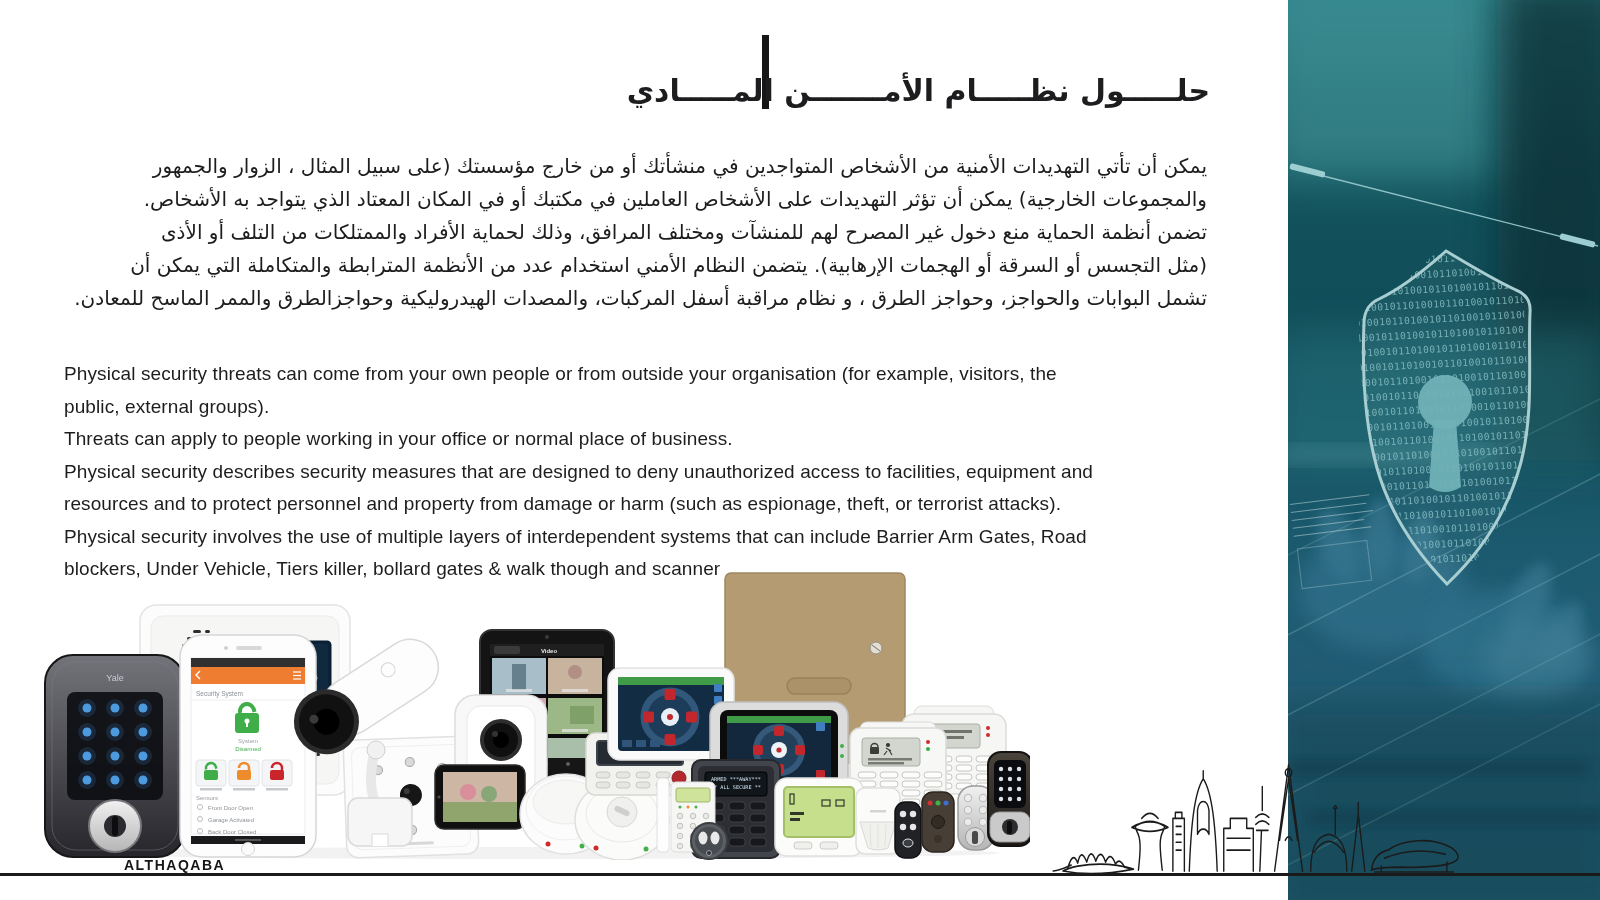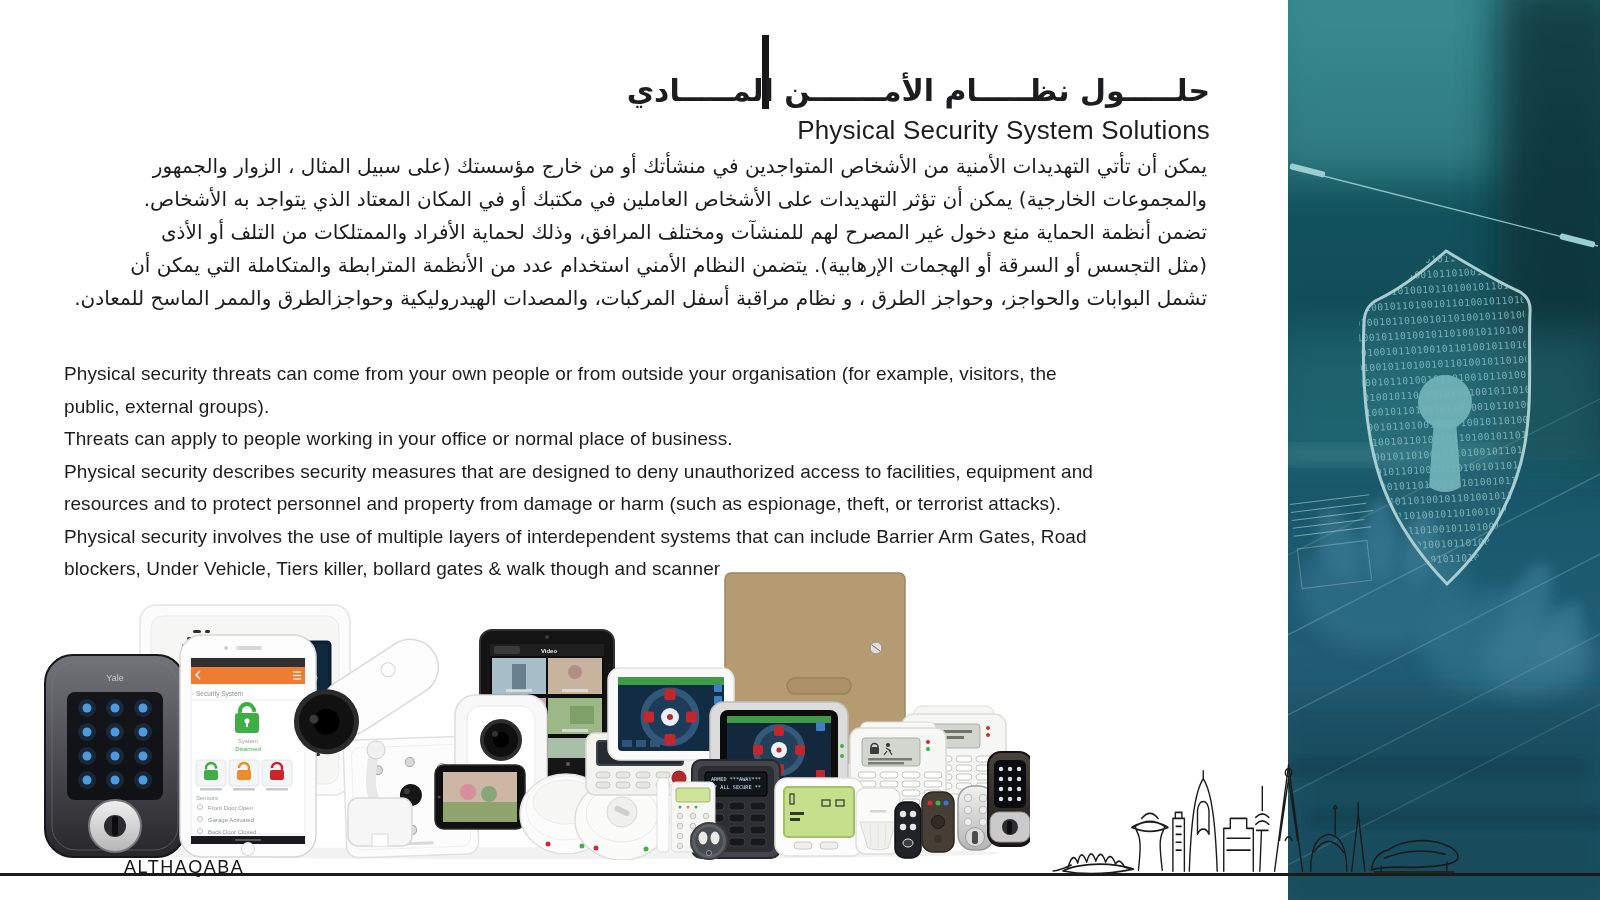--- a/index.html
+++ b/index.html
@@ -13,21 +13,21 @@
   .title-en{font-size:26px;font-weight:500;line-height:34px;margin-top:3px;letter-spacing:.2px;}
 
   
   .ar-paragraph{position:absolute;left:150px;top:150px;width:1057px;direction:rtl;text-align:right;
                 font-family:"DejaVu Sans",sans-serif;font-size:20px;line-height:33px;white-space:pre;}
   .en-paragraph{position:absolute;left:64px;top:358px;width:1180px;font-size:19px;line-height:32.5px;
                 white-space:pre;letter-spacing:.1px;}
 
   
   .footer-line{position:absolute;left:0;top:873px;width:1600px;height:3px;background:#1a1a1a;}
-  .brand{position:absolute;left:124px;top:857px;font-size:18px;font-weight:normal;letter-spacing:1.5px;color:#161616;text-align:center;}
+  .brand{position:absolute;left:124px;top:857px;font-size:14px;font-weight:bold;letter-spacing:1.5px;color:#161616;text-align:center;}
 
   
   .teal-band{position:absolute;left:1288px;top:0;width:312px;height:900px;}
   .bin-text{font-family:"DejaVu Sans Mono",monospace;font-size:9.5px;fill:#86bec3;opacity:.85;letter-spacing:.5px;}
 
   
   .collage{position:absolute;left:30px;top:550px;width:1000px;height:310px;}
   .skyline{position:absolute;left:1040px;top:731px;width:420px;height:145px;}
 
   .t{font-family:"Liberation Sans",sans-serif;}
@@ -132,21 +132,20 @@
           <circle cx="157" cy="402" r="27"></circle>
           <path d="M146 420 L168 420 L173 487 Q157 497 141 487 Z"></path>
         </g>
       </g>
     </svg>
   </div>
 
   <div class="title-bar"></div>
   <div class="title-block">
     <div class="title-ar">حلـــــول نظـــــام الأمـــــــن المـــــادي</div>
-    <div class="title-en">Physical Security System Solutions</div>
   </div>
 
   <div class="ar-paragraph">يمكن أن تأتي التهديدات الأمنية من الأشخاص المتواجدين في منشأتك أو من خارج مؤسستك (على سبيل المثال ، الزوار والجمهور
 والمجموعات الخارجية) يمكن أن تؤثر التهديدات على الأشخاص العاملين في مكتبك أو في المكان المعتاد الذي يتواجد به الأشخاص.
 تضمن أنظمة الحماية منع دخول غير المصرح لهم للمنشآت ومختلف المرافق، وذلك لحماية الأفراد والممتلكات من التلف أو الأذى
 (مثل التجسس أو السرقة أو الهجمات الإرهابية). يتضمن النظام الأمني استخدام عدد من الأنظمة المترابطة والمتكاملة التي يمكن أن
 تشمل البوابات والحواجز، وحواجز الطرق ، و نظام مراقبة أسفل المركبات، والمصدات الهيدروليكية وحواجزالطرق والممر الماسح للمعادن.</div>
   <div class="en-paragraph">Physical security threats can come from your own people or from outside your organisation (for example, visitors, the
 public, external groups).
 Threats can apply to people working in your office or normal place of business.

